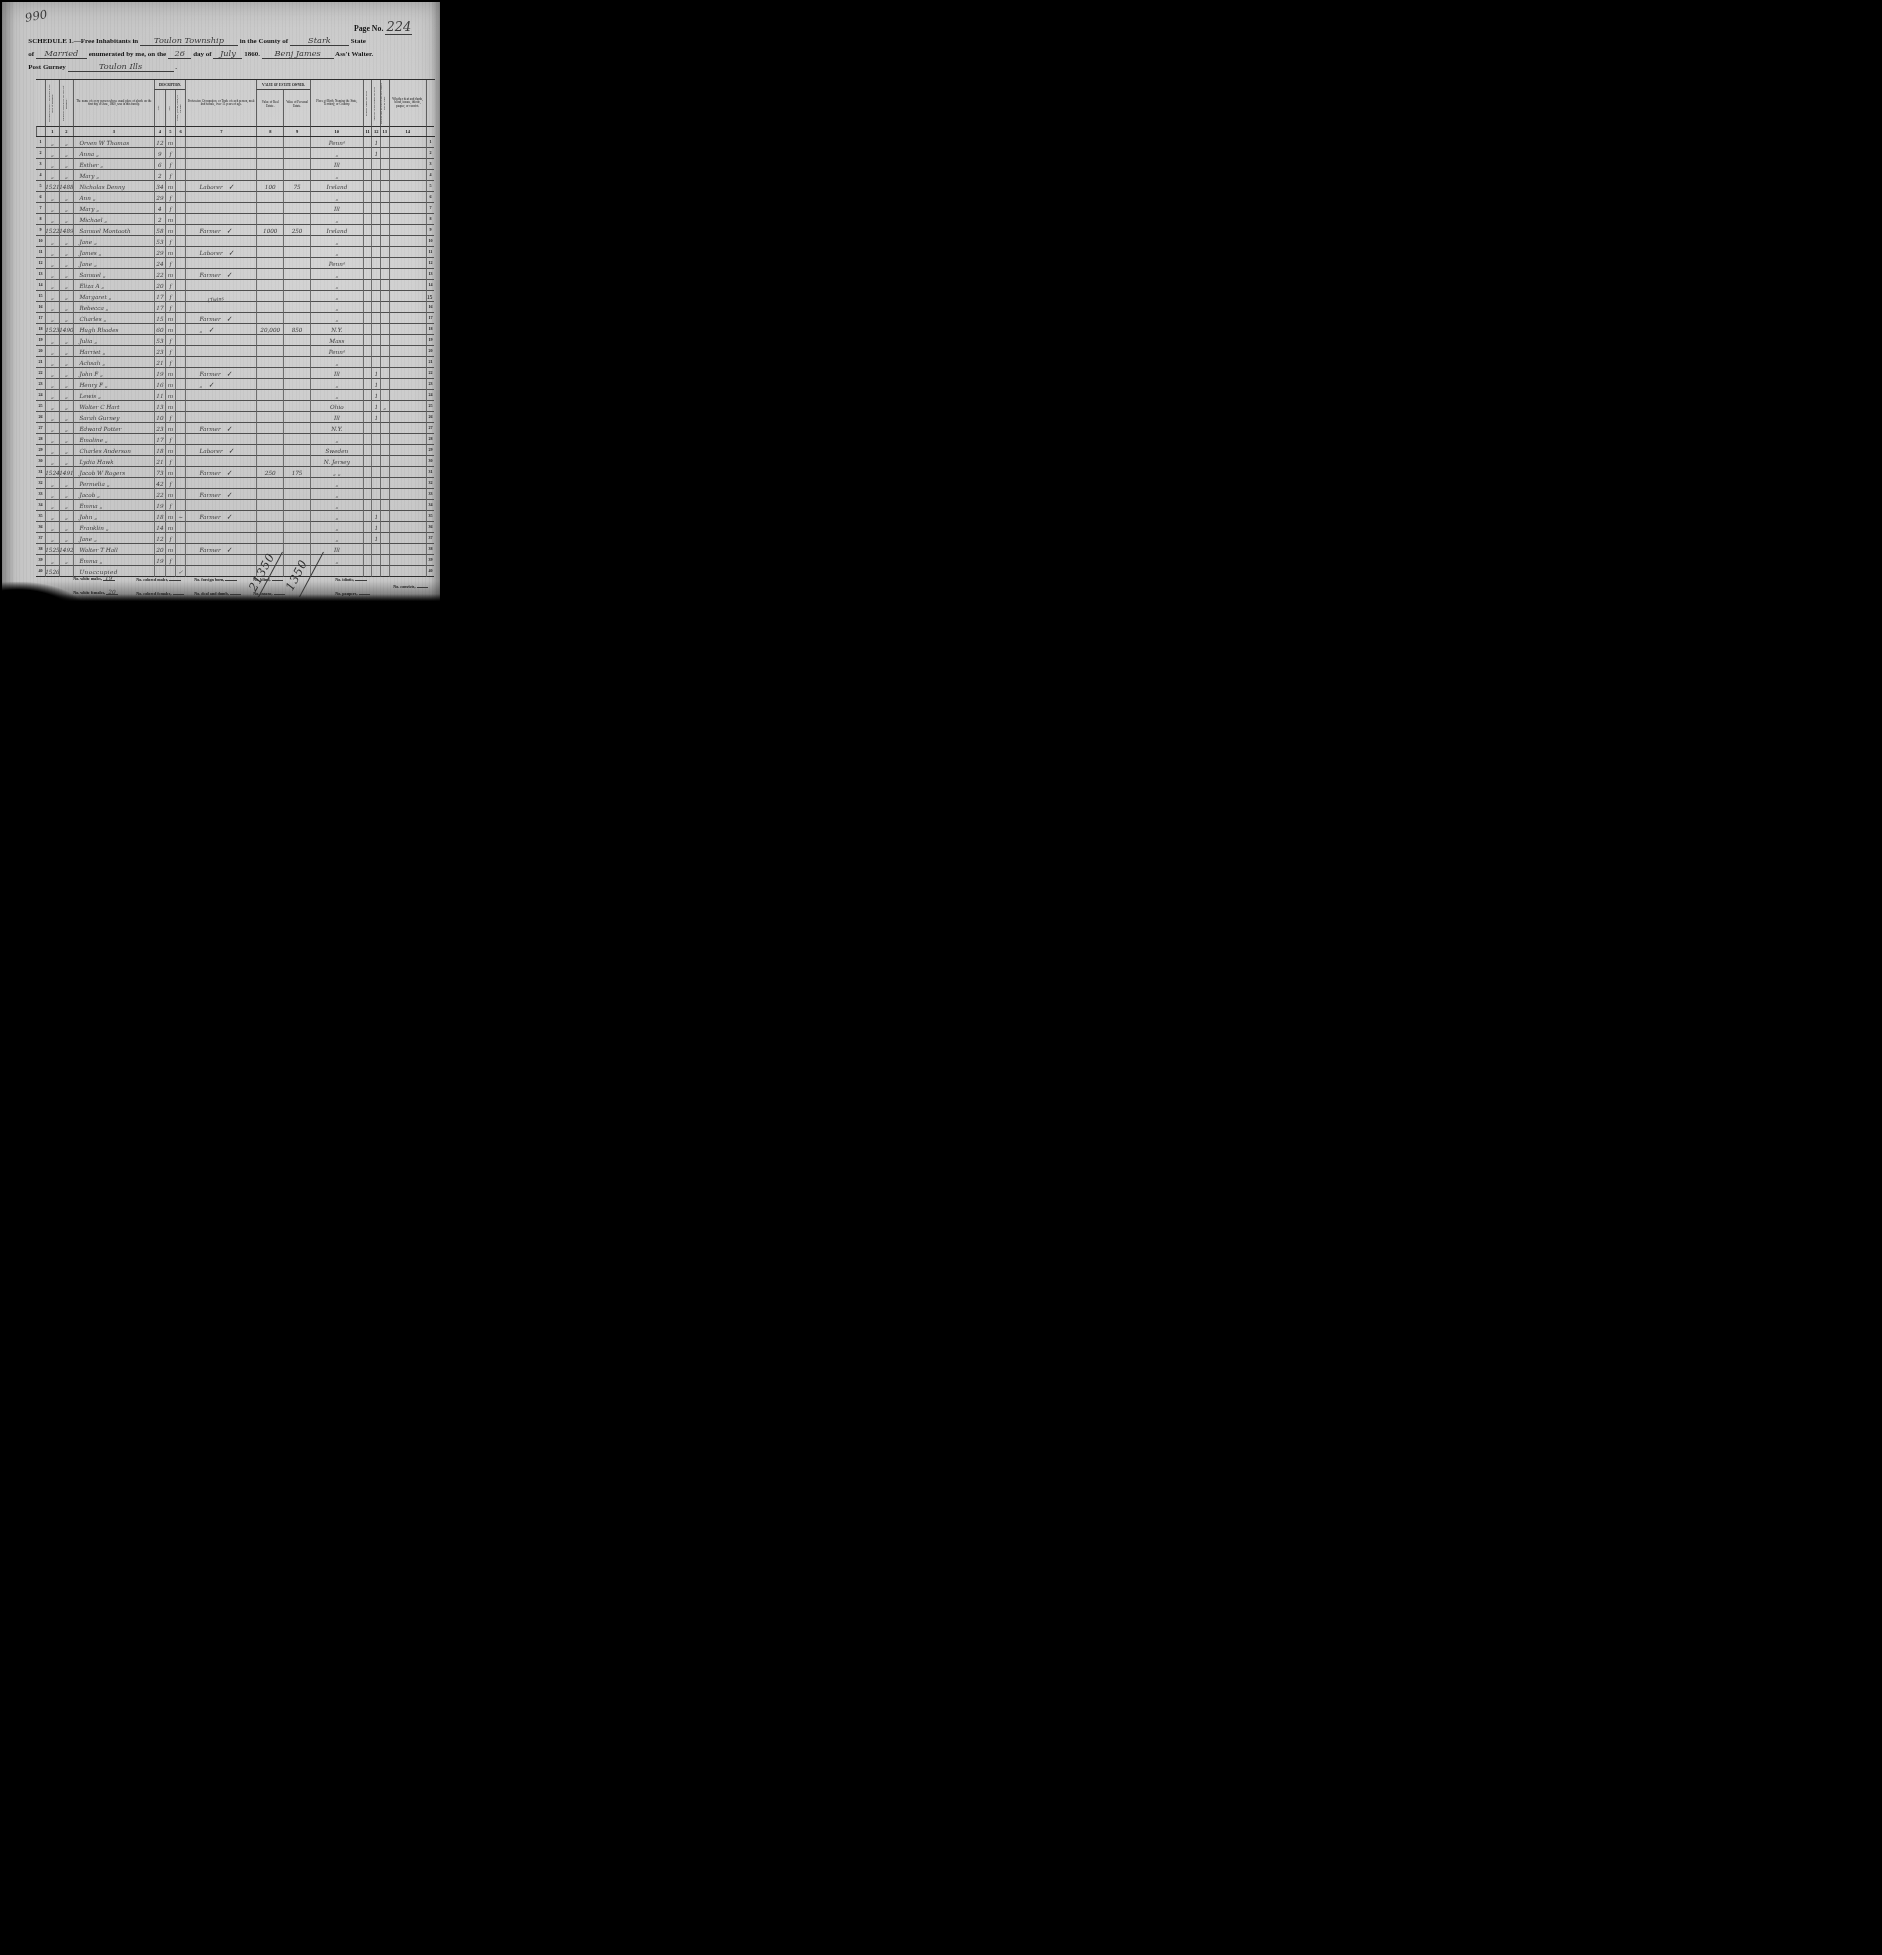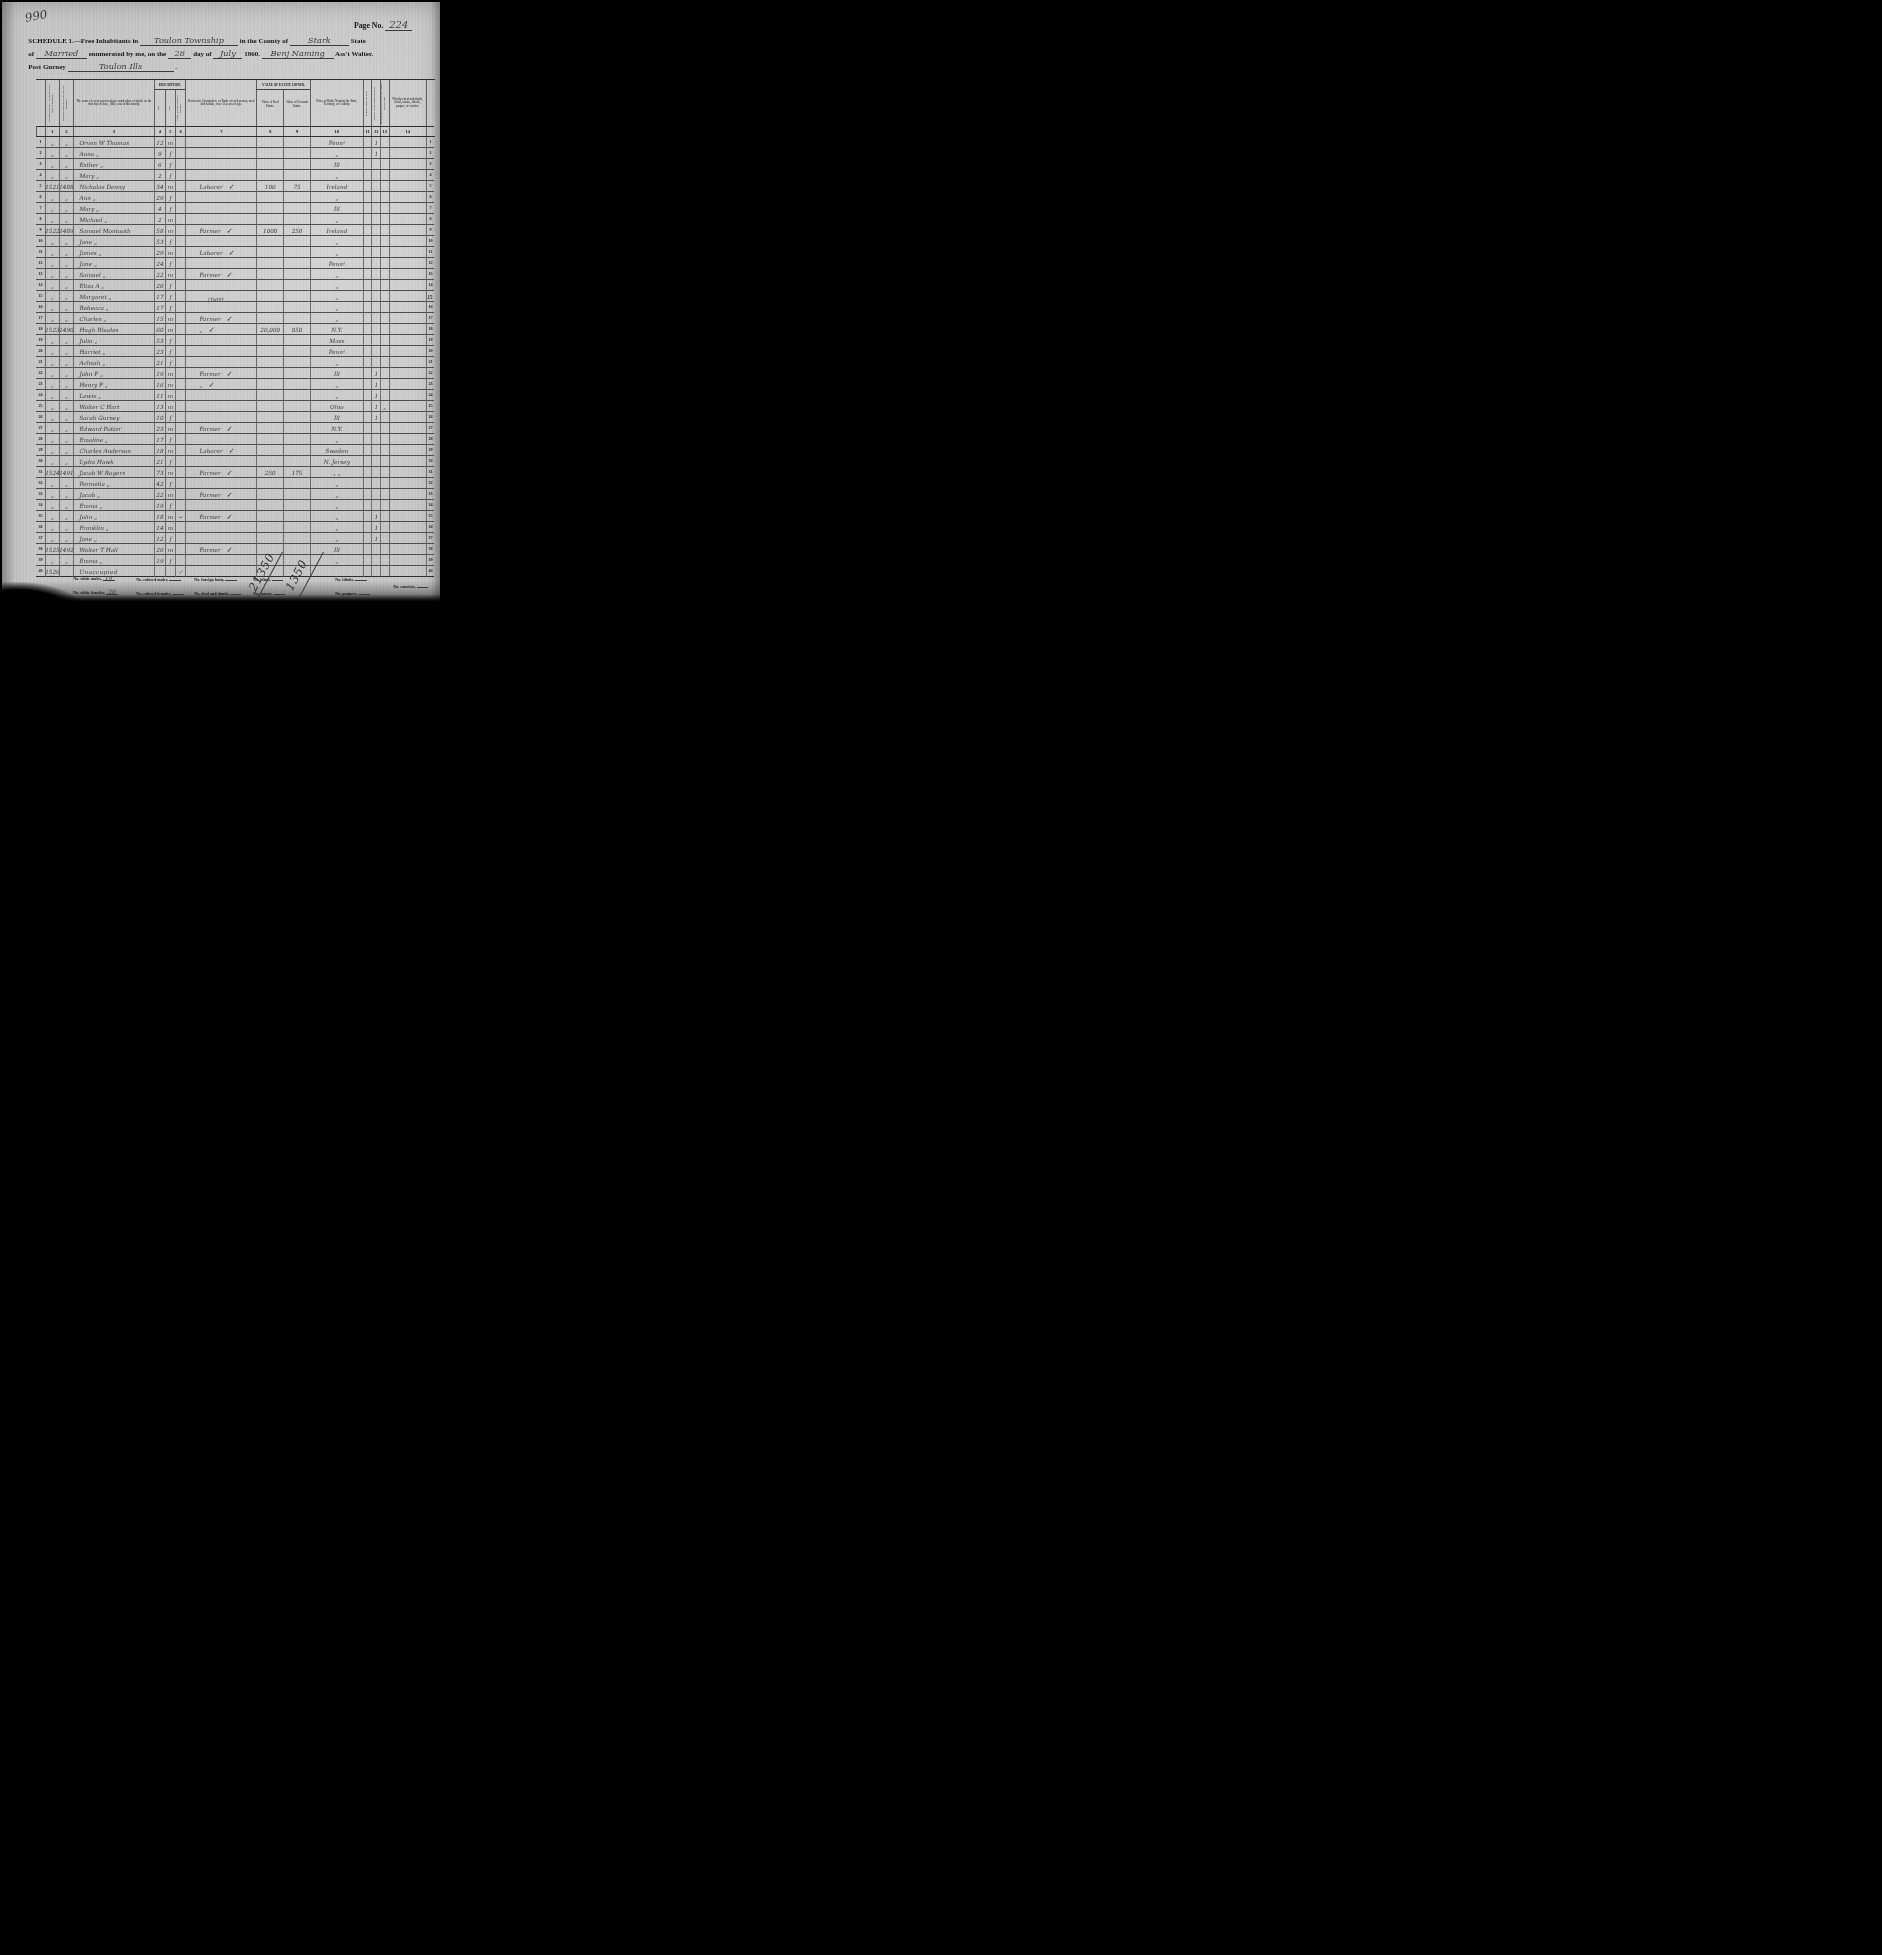--- a/index.html
+++ b/index.html
@@ -19,21 +19,21 @@
     background:linear-gradient(0deg,#000 35%,rgba(0,0,0,0));}
   .film-corner{position:absolute;left:-15.6px;bottom:-11.7px;width:102px;height:35px;
     background:radial-gradient(ellipse at 30% 100%, #000 55%, rgba(0,0,0,0) 72%);}
   
   .hw{font-family:"DejaVu Serif",serif;font-style:italic;color:#3a3a3a;}
   .pr{color:#161616;}
   .blank{display:inline-block;border-bottom:0.5px solid #3c3c3c;text-align:center;vertical-align:baseline;}
   
   .corner-note{position:absolute;left:23px;top:7px;font-size:11.7px;transform:rotate(-10deg);}
   .pageno{position:absolute;right:28px;top:17px;font-size:7.8px;font-weight:bold;}
-  .pageno .hw{font-size:10px;font-weight:normal;}
+  .pageno .hw{font-size:13px;font-weight:normal;}
   .hline{position:absolute;left:26px;right:23.5px;font-size:7px;font-weight:bold;white-space:nowrap;}
   .hline .hw{font-size:8.2px;font-weight:normal;}
   .l1{top:33px;}  .l2{top:46px;} .l3{top:59px;}
   
   .sheet{position:absolute;left:34px;top:77px;width:399px;}
   .grid{display:grid;grid-template-columns:8.6px 14px 14px 81px 11px 10.2px 10.2px 71px 27px 26.6px 53px 8.6px 8.6px 8.6px 37px 8.6px;}
   .thead{border-top:1.6px double #2e2e2e;border-bottom:1.2px double #2e2e2e;
          grid-template-rows:10.2px 36px 9.4px;background:rgba(255,255,255,.06);}
   .thead>div{border-left:0.4px solid #5f5f5f;position:relative;}
   .thead>div:first-child{border-left:none;}
@@ -94,21 +94,21 @@
   </div>
 
   <div class="hline l2 pr">
     <span>of</span>
     <span class="hw blank" style="min-width:51px">Married</span>
     <span>enumerated by me, on the</span>
     <span class="hw blank" style="min-width:23.5px">26</span>
     <span>day of</span>
     <span class="hw blank" style="min-width:29px">July</span>
     <span>1860.</span>
-    <span class="hw blank" style="min-width:72px">Benj Naming</span>
+    <span class="hw blank" style="min-width:72px">Benj James</span>
     <span>Ass't Walter.</span>
   </div>
 
   <div class="hline l3 pr">
     <span>Post Gurney</span>
     <span class="hw blank" style="min-width:106px">Toulon Ills</span>
     <span>.</span>
   </div>
 
   <div class="sheet">

